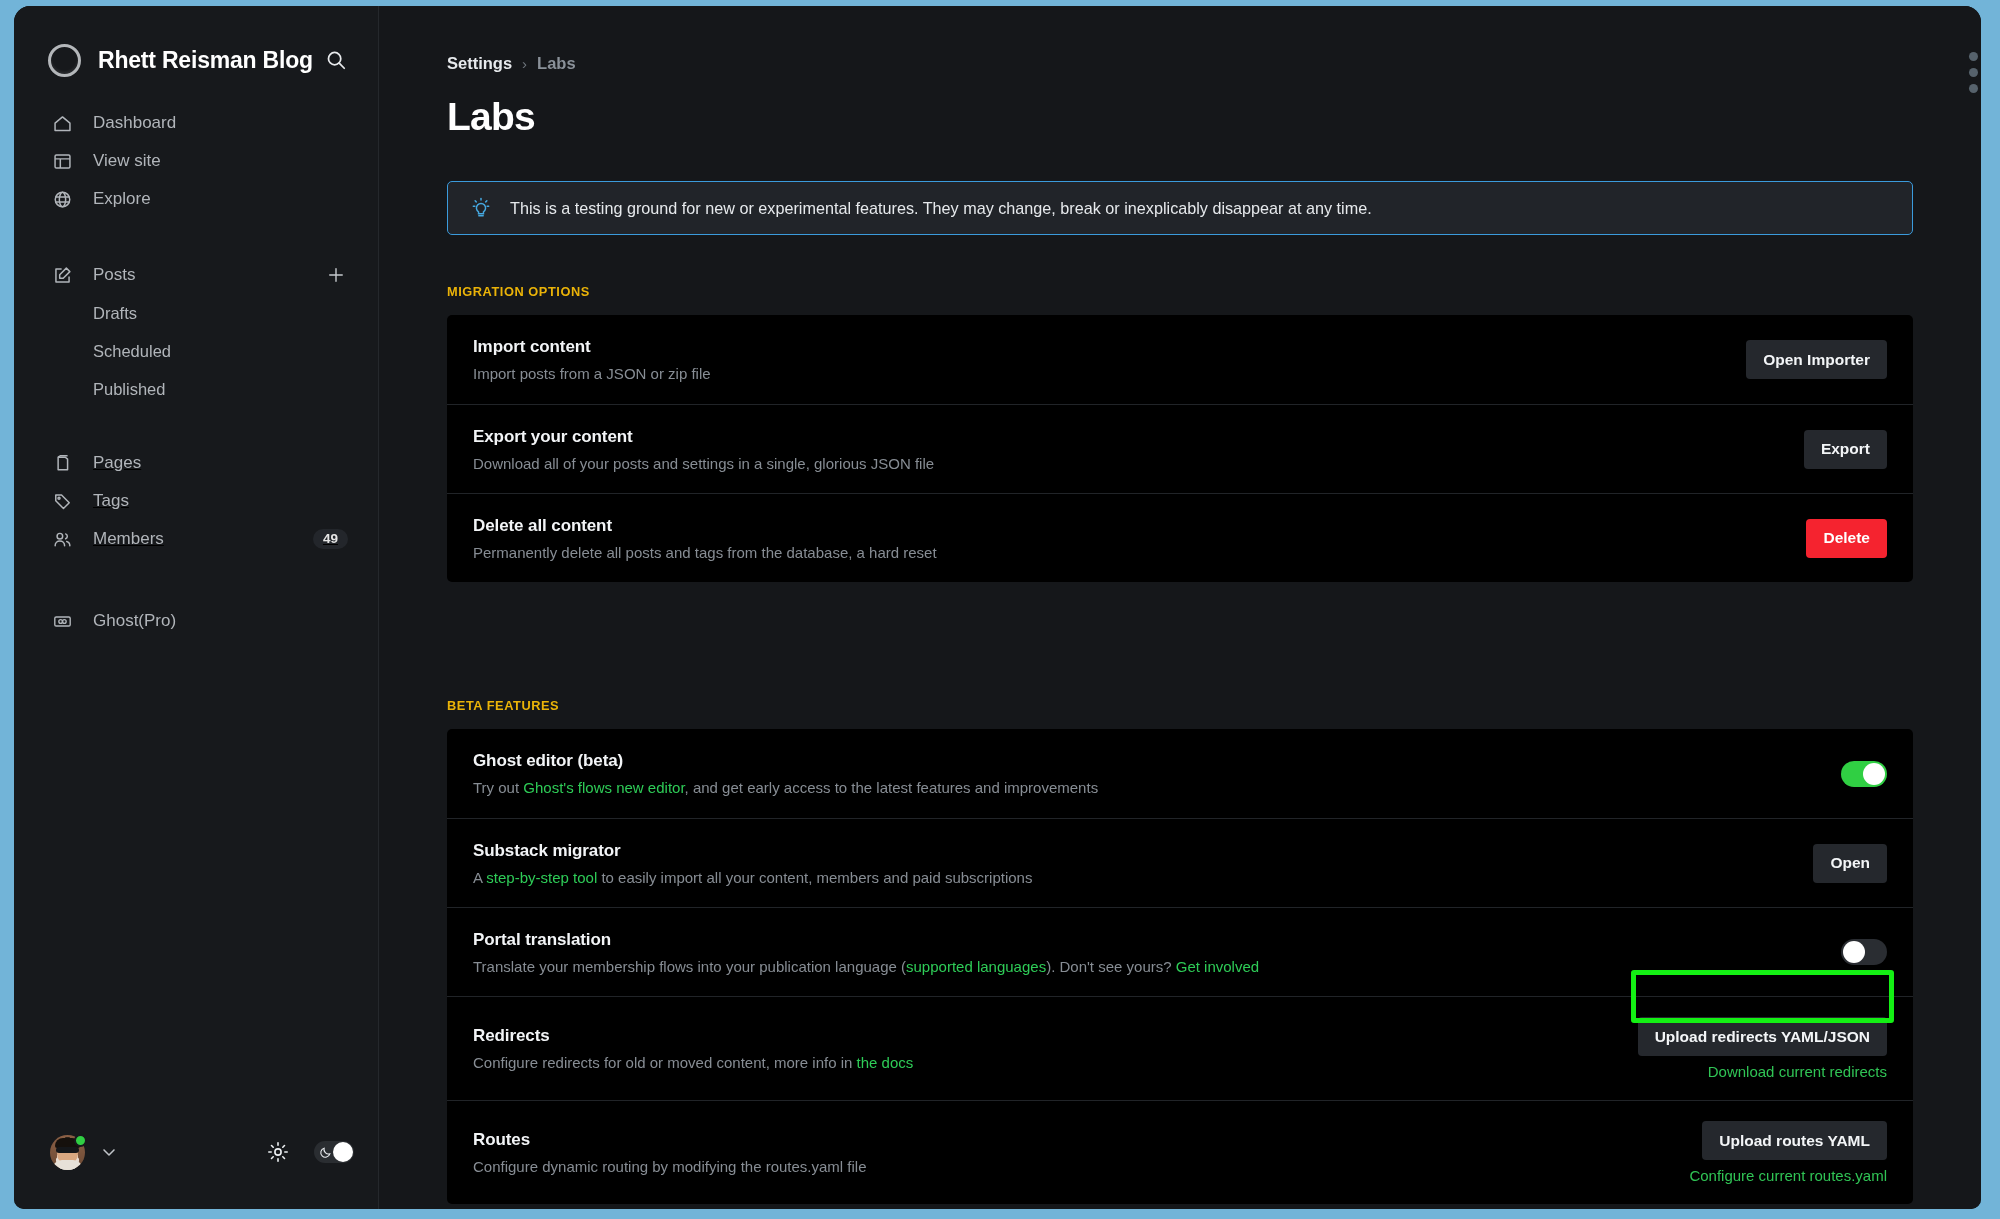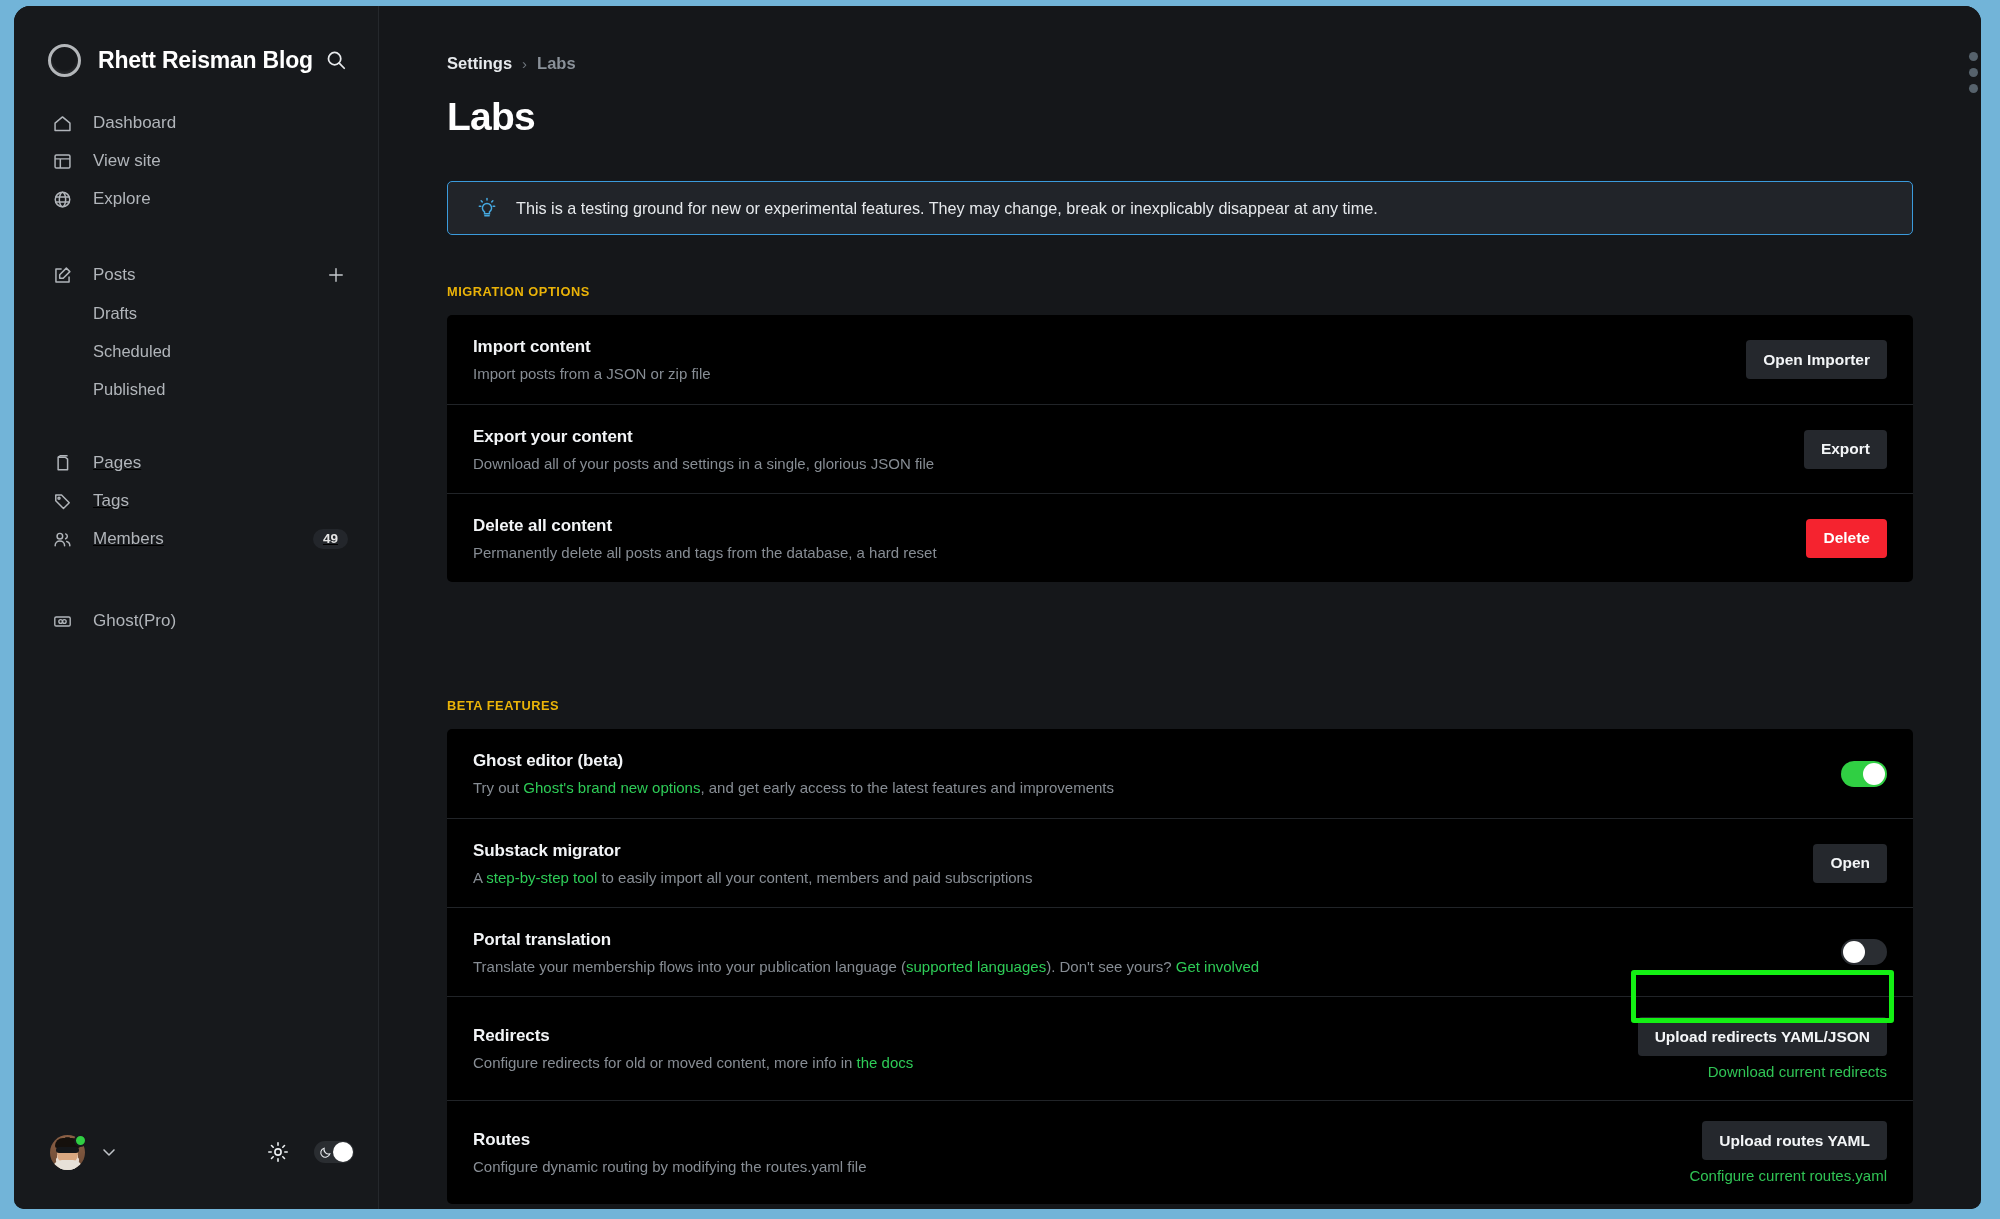--- a/index.html
+++ b/index.html
@@ -163,21 +163,21 @@
     margin-top: 22px;
     font-size: 39px; font-weight: 700; color: #fff; letter-spacing: -0.8px;
   }
   .notice {
     margin-top: 42px;
     border: 1px solid #3b9bdc;
     border-radius: 5px;
     background: #212429;
     height: 54px;
     display: flex; align-items: center;
-    padding: 0 28px;
+    padding: 0 22px;
     color: #e6e9ec;
     font-size: 16.2px;
   }
   .notice .bulb { margin-right: 18px; display: flex; }
   .section-label {
     margin-top: 49px;
     font-size: 12.8px; letter-spacing: 0.55px;
     color: #eab308; font-weight: 600;
     text-transform: uppercase;
   }
@@ -441,21 +441,21 @@
       </div>
     </div>
 
     <div class="section-label" style="margin-top:116px;">Beta features</div>
     <div class="card">
 
       <div class="row">
         <div class="texts">
           <div class="rtitle">Ghost editor (beta)</div>
           <div class="rdesc">
-            <span>Try out </span><a>Ghost's brand new options</a><span>, and get early access to the latest features and improvements</span>
+            <span>Try out </span><a>Ghost's flows new editor</a><span>, and get early access to the latest features and improvements</span>
           </div>
         </div>
         <div class="actions">
           <div class="switch on">
               <span class="knob"></span>
             </div>
         </div>
       </div>
 
       <div class="row">

